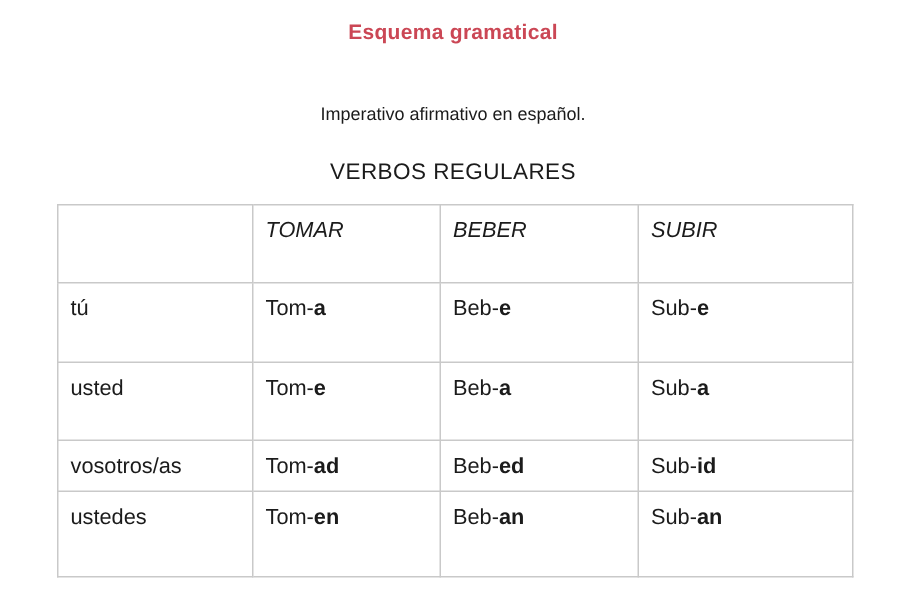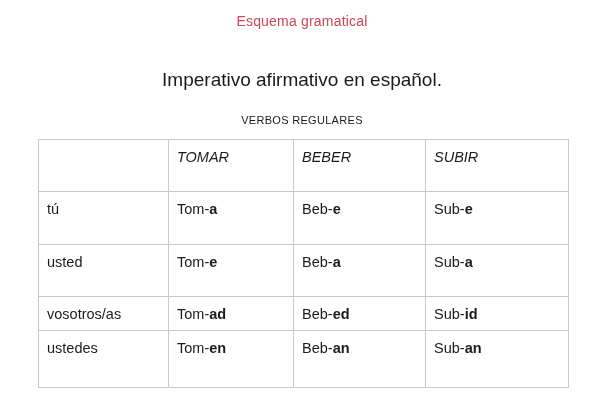--- a/index.html
+++ b/index.html
@@ -14,34 +14,34 @@
   }
   .page {
     width: 604px;
     height: 403px;
     position: relative;
   }
   .doc-title {
     margin-top: 13px;
     text-align: center;
     font-size: 14px;
-    font-weight: normal;
+    font-weight: bold;
     color: #cb4755;
     letter-spacing: 0.2px;
   }
   .doc-subtitle {
     margin-top: 40px;
     text-align: center;
-    font-size: 19px;
+    font-size: 12px;
     color: #1b1b1b;
   }
   .doc-section {
     margin-top: 23px;
     text-align: center;
-    font-size: 11px;
+    font-size: 15px;
     color: #1b1b1b;
     letter-spacing: 0.3px;
   }
   table.verb-table {
     border-collapse: collapse;
     table-layout: fixed;
     margin: 13px 0 0 38px;
     width: 530px;
   }
   .verb-table col.c0 { width: 130px; }

